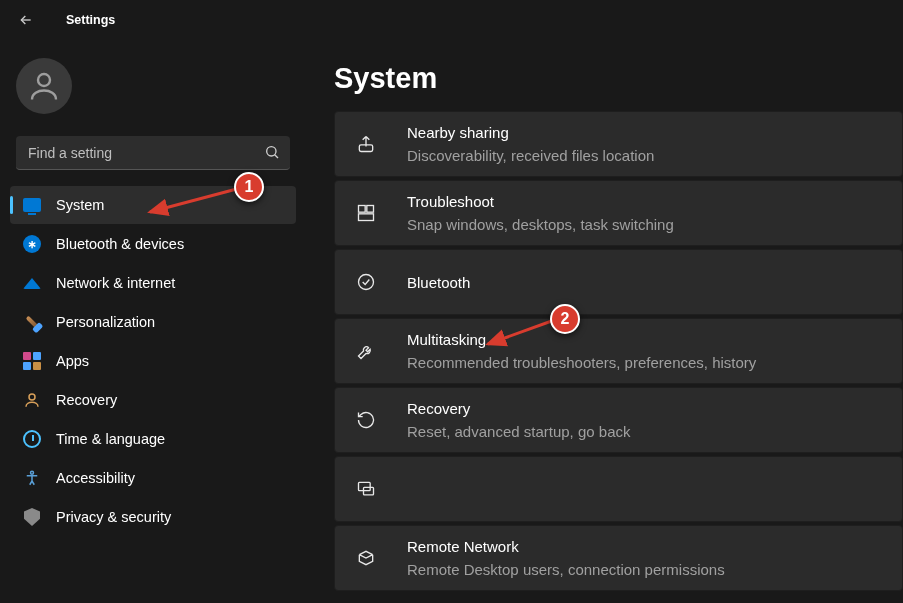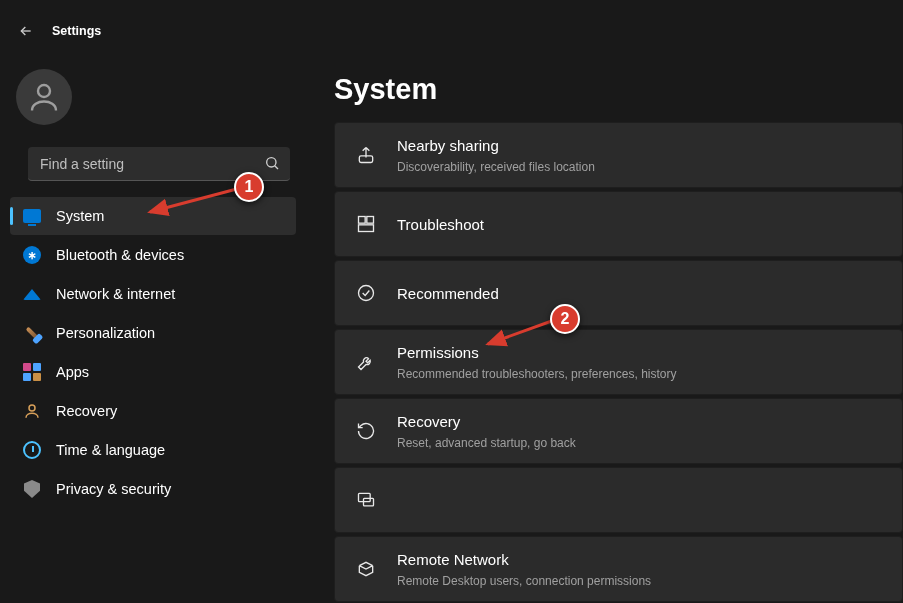--- a/index.html
+++ b/index.html
@@ -1,48 +1,48 @@
 <!DOCTYPE html>
 <html><head>
 <meta charset="utf-8">
 <style>
   * { margin: 0; padding: 0; box-sizing: border-box; font-family: "Segoe UI", Arial, sans-serif; }
   body { background: #191919; color: #fff; width: 903px; height: 603px; overflow: hidden; position: relative; }
 
-  .topbar { display: flex; align-items: center; height: 40px; padding: 0 16px; gap: 16px; margin-top: 11px; }
+  .topbar { display: flex; align-items: center; height: 40px; padding: 0 16px; gap: 30px; }
   .back-btn { width: 20px; height: 20px; display:flex; align-items:center; justify-content:center; color:#ccc; cursor:pointer; }
   .app-title { font-size: 12.5px; font-weight: 600; color:#fff; }
 
   .shell { display: flex; height: calc(100% - 40px); }
 
   .sidebar { width: 300px; padding: 8px 4px 8px 10px; display:flex; flex-direction:column; gap:4px; }
   .avatar-row { padding: 10px 6px 14px 6px; }
   .avatar { width: 56px; height: 56px; border-radius: 50%; background:#3a3a3a; display:flex; align-items:center; justify-content:center; }
   .avatar svg { width: 36px; height: 36px; stroke:#9e9e9e; }
 
-  .search-wrap { margin: 4px 6px 12px 18px; position:relative; }
+  .search-wrap { margin: 4px 6px 12px 6px; position:relative; }
   .search-input { width: 100%; height: 34px; border: none; border-bottom: 1px solid #555; border-radius: 4px; background:#2d2d2d; color:#fff; font-size:14px; padding: 0 36px 0 12px; outline:none; }
   .search-input::placeholder { color:#bfbfbf; }
   .search-ico { position:absolute; right:10px; top:8px; color:#cfcfcf; }
 
   .nav { display:flex; flex-direction:column; gap:1px; }
   .nav-item { display:flex; align-items:center; gap:14px; height:38px; padding:0 12px; border-radius:4px; cursor:pointer; font-size:14.5px; color:#fff; position:relative; }
   .nav-item .ico { width:20px; height:20px; display:flex; align-items:center; justify-content:center; font-size:16px; }
   .nav-item.active { background:#2d2d2d; }
   .nav-item.active::before { content:""; position:absolute; left:0; top:10px; bottom:10px; width:3px; background:#4cc2ff; border-radius:2px; }
 
   .main { flex:1; padding: 22px 0 0 34px; overflow-y:auto; }
   .page-title { font-size: 29px; font-weight:600; margin-bottom: 16px; }
 
   .card-col { display:flex; flex-direction:column; gap:3px; }
   .card { background:#2b2b2b; border:1px solid #1e1e1e; border-radius:4px; height:66px; display:flex; align-items:center; padding:0 20px; gap:20px; cursor:pointer; }
   .card .ci { width:22px; height:22px; display:flex; align-items:center; justify-content:center; color:#e8e8e8; flex-shrink:0; }
-  .card .txt { display:flex; flex-direction:column; gap:6px; }
+  .card .txt { display:flex; flex-direction:column; gap:6px;margin-left:10px; }
   .card .ttl { font-size:15px; color:#fff; }
-  .card .sub { font-size:12px; color:#a0a0a0; }
+  .card .sub { font-size:15px; color:#a0a0a0; }
 
   
   .callout { position:absolute; width:30px; height:30px; background:#d83c2e; border:2px solid #fff; border-radius:50%; display:flex; align-items:center; justify-content:center; font-weight:700; font-size:16px; color:#fff; box-shadow:0 2px 6px rgba(0,0,0,.6); z-index:50; }
   .arrow { position:absolute; z-index:49; pointer-events:none; }
 
   
   .i-monitor { width:18px; height:14px; background:#0078d4; border-radius:2px; position:relative; }
   .i-monitor::after { content:""; position:absolute; left:5px; bottom:-3px; width:8px; height:2px; background:#0078d4; }
   .i-bt { width:18px; height:18px; background:#0078d4; border-radius:50%; display:flex;align-items:center;justify-content:center;color:#fff;font-size:11px;font-weight:700;}
   .i-wifi { width:0;height:0;border-left:9px solid transparent;border-right:9px solid transparent;border-bottom:11px solid #0078d4;border-radius:2px;}
@@ -136,20 +136,29 @@
         <span>Recovery</span>
       </div>
       <div class="nav-item">
         <span class="ico">
             <span class="i-clock"></span>
           </span>
         <span>Time &amp; language</span>
       </div>
       <div class="nav-item">
         <span class="ico">
+          <svg width="18" height="18" viewBox="0 0 24 24" fill="none" stroke="#5aa0d8" stroke-width="2">
+              <circle cx="12" cy="5" r="2"></circle>
+              <path d="M5 9h14M12 9v7M9 21l3-5 3 5"></path>
+            </svg>
+        </span>
+        <span>Accessibility</span>
+      </div>
+      <div class="nav-item">
+        <span class="ico">
             <span class="i-shield"></span>
           </span>
         <span>Privacy &amp; security</span>
       </div>
     </div>
   </div>
 
   <div class="main">
     <div class="page-title">System</div>
     <div class="card-col">
@@ -168,41 +177,42 @@
       <div class="card">
         <span class="ci">
             <svg width="20" height="20" viewBox="0 0 24 24" fill="none" stroke="currentColor" stroke-width="1.6">
               <rect x="3" y="3" width="8" height="8"></rect>
               <rect x="13" y="3" width="8" height="8"></rect>
               <rect x="3" y="13" width="18" height="8"></rect>
             </svg>
           </span>
         <div class="txt">
             <span class="ttl">Troubleshoot</span>
+            <span class="sub">Snap windows, desktops, task switching</span>
           </div>
       </div>
       <div class="card">
         <span class="ci">
             <svg width="20" height="20" viewBox="0 0 24 24" fill="none" stroke="currentColor" stroke-width="1.6">
               <circle cx="12" cy="12" r="9"></circle>
               <path d="M8 12l3 3 5-6"></path>
             </svg>
           </span>
         <div class="txt">
-            <span class="ttl">Recommended</span>
+            <span class="ttl">Bluetooth</span>
           </div>
       </div>
       <div class="card">
         <span class="ci">
             <svg width="20" height="20" viewBox="0 0 24 24" fill="none" stroke="currentColor" stroke-width="1.6">
               <path d="M14 7a4 4 0 0 0-5 5l-6 6 3 3 6-6a4 4 0 0 0 5-5l-3 3-2-2 3-3z"></path>
             </svg>
           </span>
         <div class="txt">
-            <span class="ttl">Permissions</span>
+            <span class="ttl">Multitasking</span>
             <span class="sub">Recommended troubleshooters, preferences, history</span>
           </div>
       </div>
       <div class="card">
         <span class="ci">
             <svg width="20" height="20" viewBox="0 0 24 24" fill="none" stroke="currentColor" stroke-width="1.6">
               <path d="M3 12a9 9 0 1 0 3-6.7L3 8"></path>
               <path d="M3 3v5h5"></path>
             </svg>
           </span>

